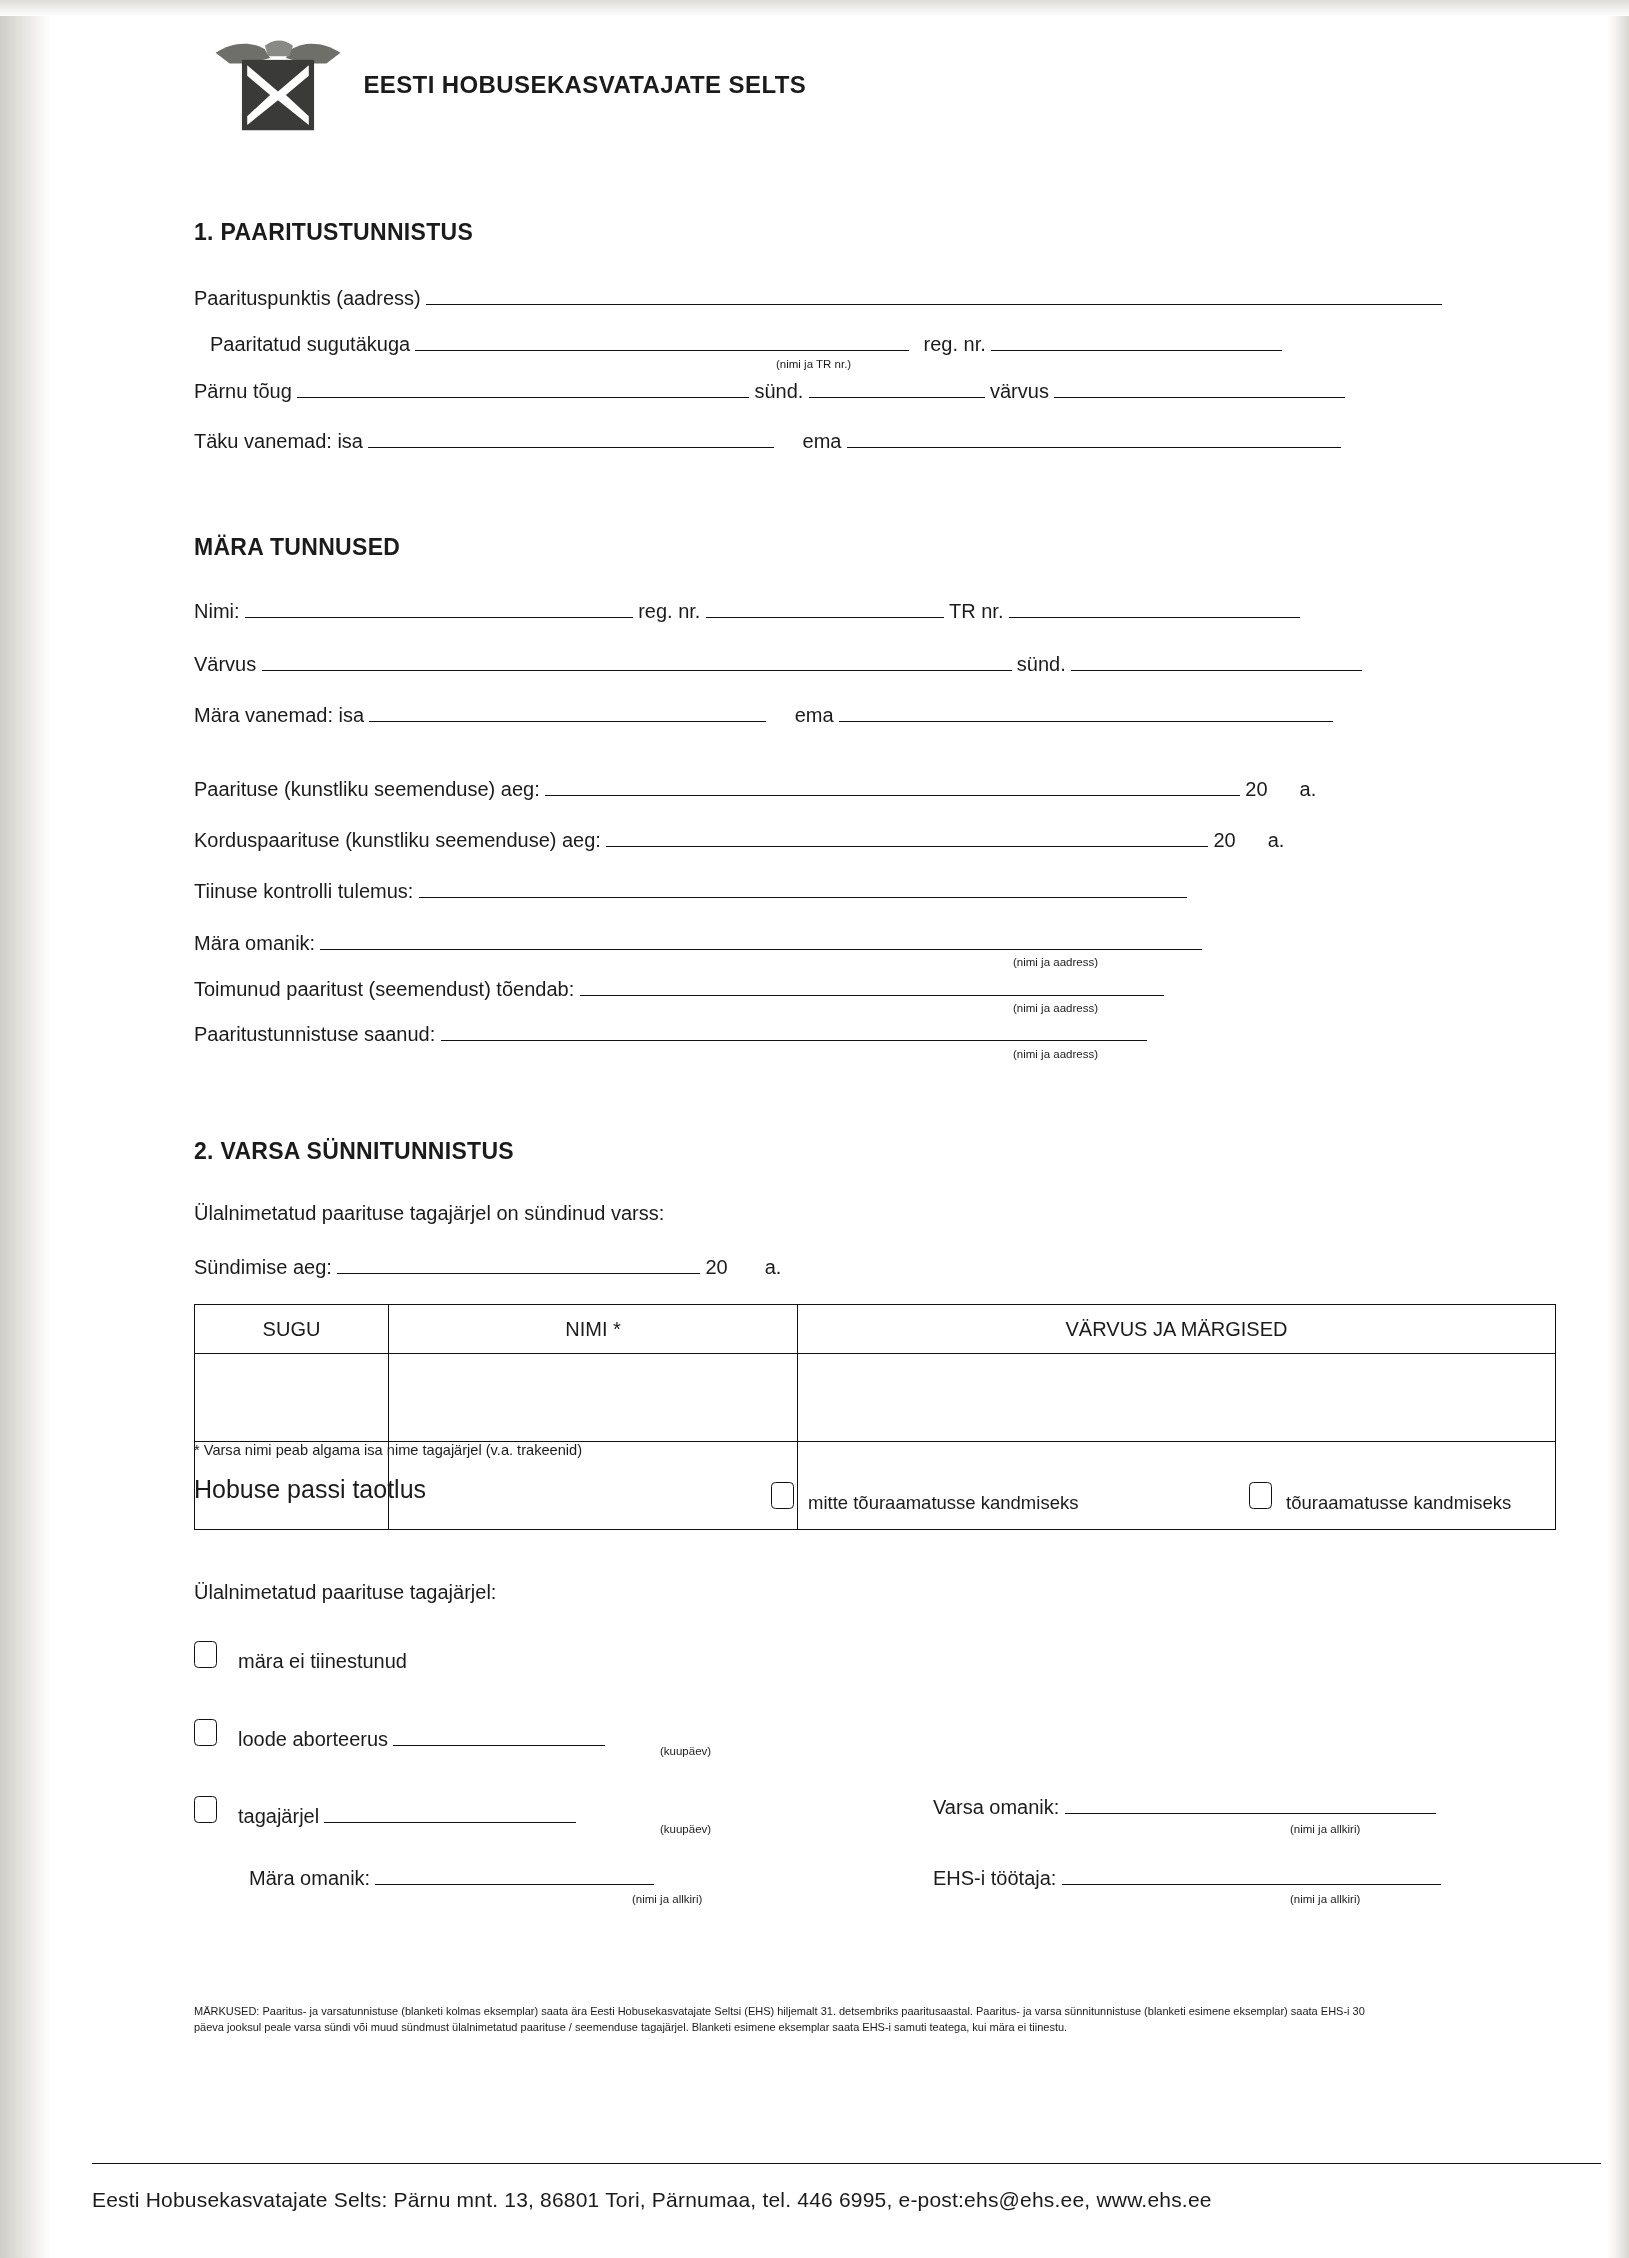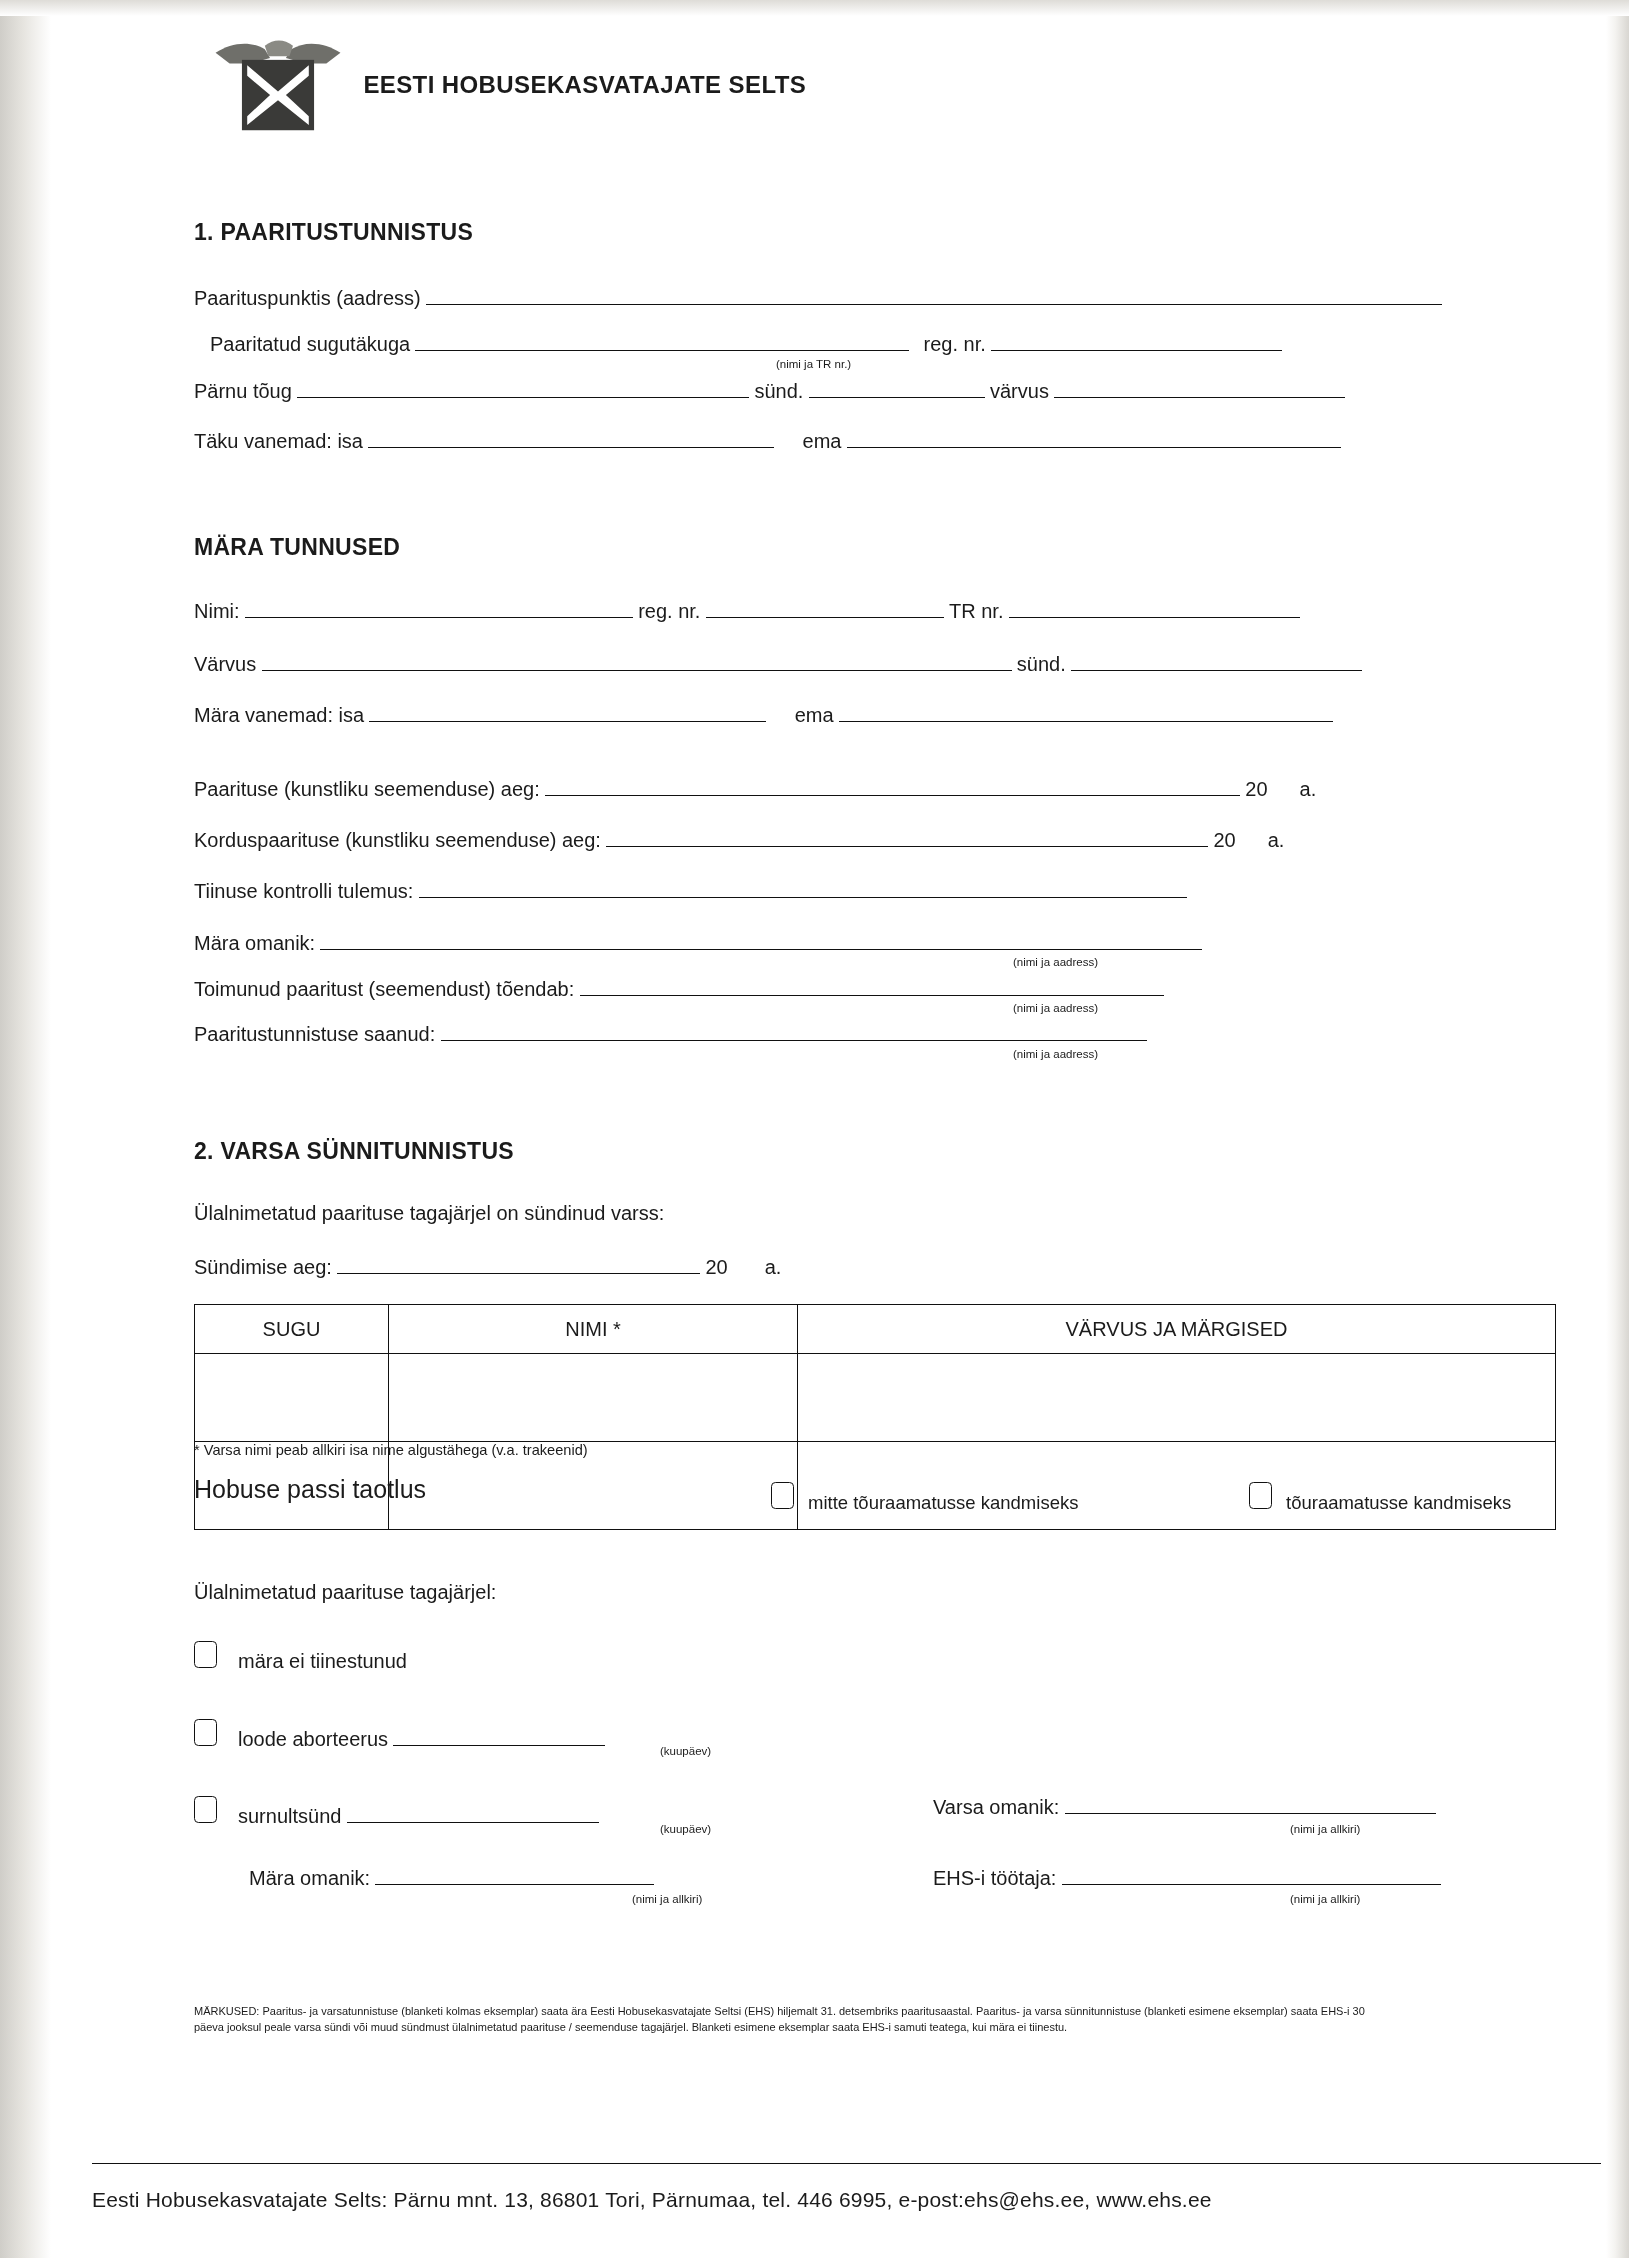--- a/index.html
+++ b/index.html
@@ -280,21 +280,21 @@
         <td></td>
       </tr>
     <tr class="body">
             <td></td>
             <td></td>
             <td></td>
           </tr>
         </tbody>
       </table>
 
-    <div class="smallnote" style="left:143px; top:1442px;">* Varsa nimi peab allkiri isa nime algustähega (v.a. trakeenid)</div>
+    <div class="smallnote" style="left:143px; top:1442px;">* Varsa nimi peab algama isa nime tagajärjel (v.a. trakeenid)</div>
 
     <div class="passport-title" style="left:143px; top:1475px;">Hobuse passi taotlus</div>
 
     <div class="row" style="left:720px; top:1482px;">
       <span class="cbox"></span>
       <span class="lbl" style="margin-left:14px; font-size:18.5px;">mitte tõuraamatusse kandmiseks</span>
     </div>
 
     <div class="row" style="left:1198px; top:1482px;">
       <span class="cbox"></span>
@@ -312,21 +312,21 @@
 
     <div class="row" style="left:143px; top:1719px;justify-content:center;">
       <span class="cbox"></span>
       <span class="lbl" style="margin-left:21px;">loode aborteerus</span>
       <span class="line" style="width:212px;"></span>
     </div>
     <div class="tiny" style="left:609px; top:1745px;">(kuupäev)</div>
 
     <div class="row" style="left:143px; top:1796px;">
       <span class="cbox"></span>
-      <span class="lbl" style="margin-left:21px;">surnultsünd</span>
+      <span class="lbl" style="margin-left:21px;">tagajärjel</span>
       <span class="line" style="width:252px;"></span>
     </div>
     <div class="tiny" style="left:609px; top:1823px;">(kuupäev)</div>
 
     <div class="row" style="left:882px; top:1796px;">
       <span class="lbl">Varsa omanik:</span>
       <span class="line" style="width:371px;"></span>
     </div>
     <div class="tiny" style="left:1239px; top:1823px;">(nimi ja allkiri)</div>
 

